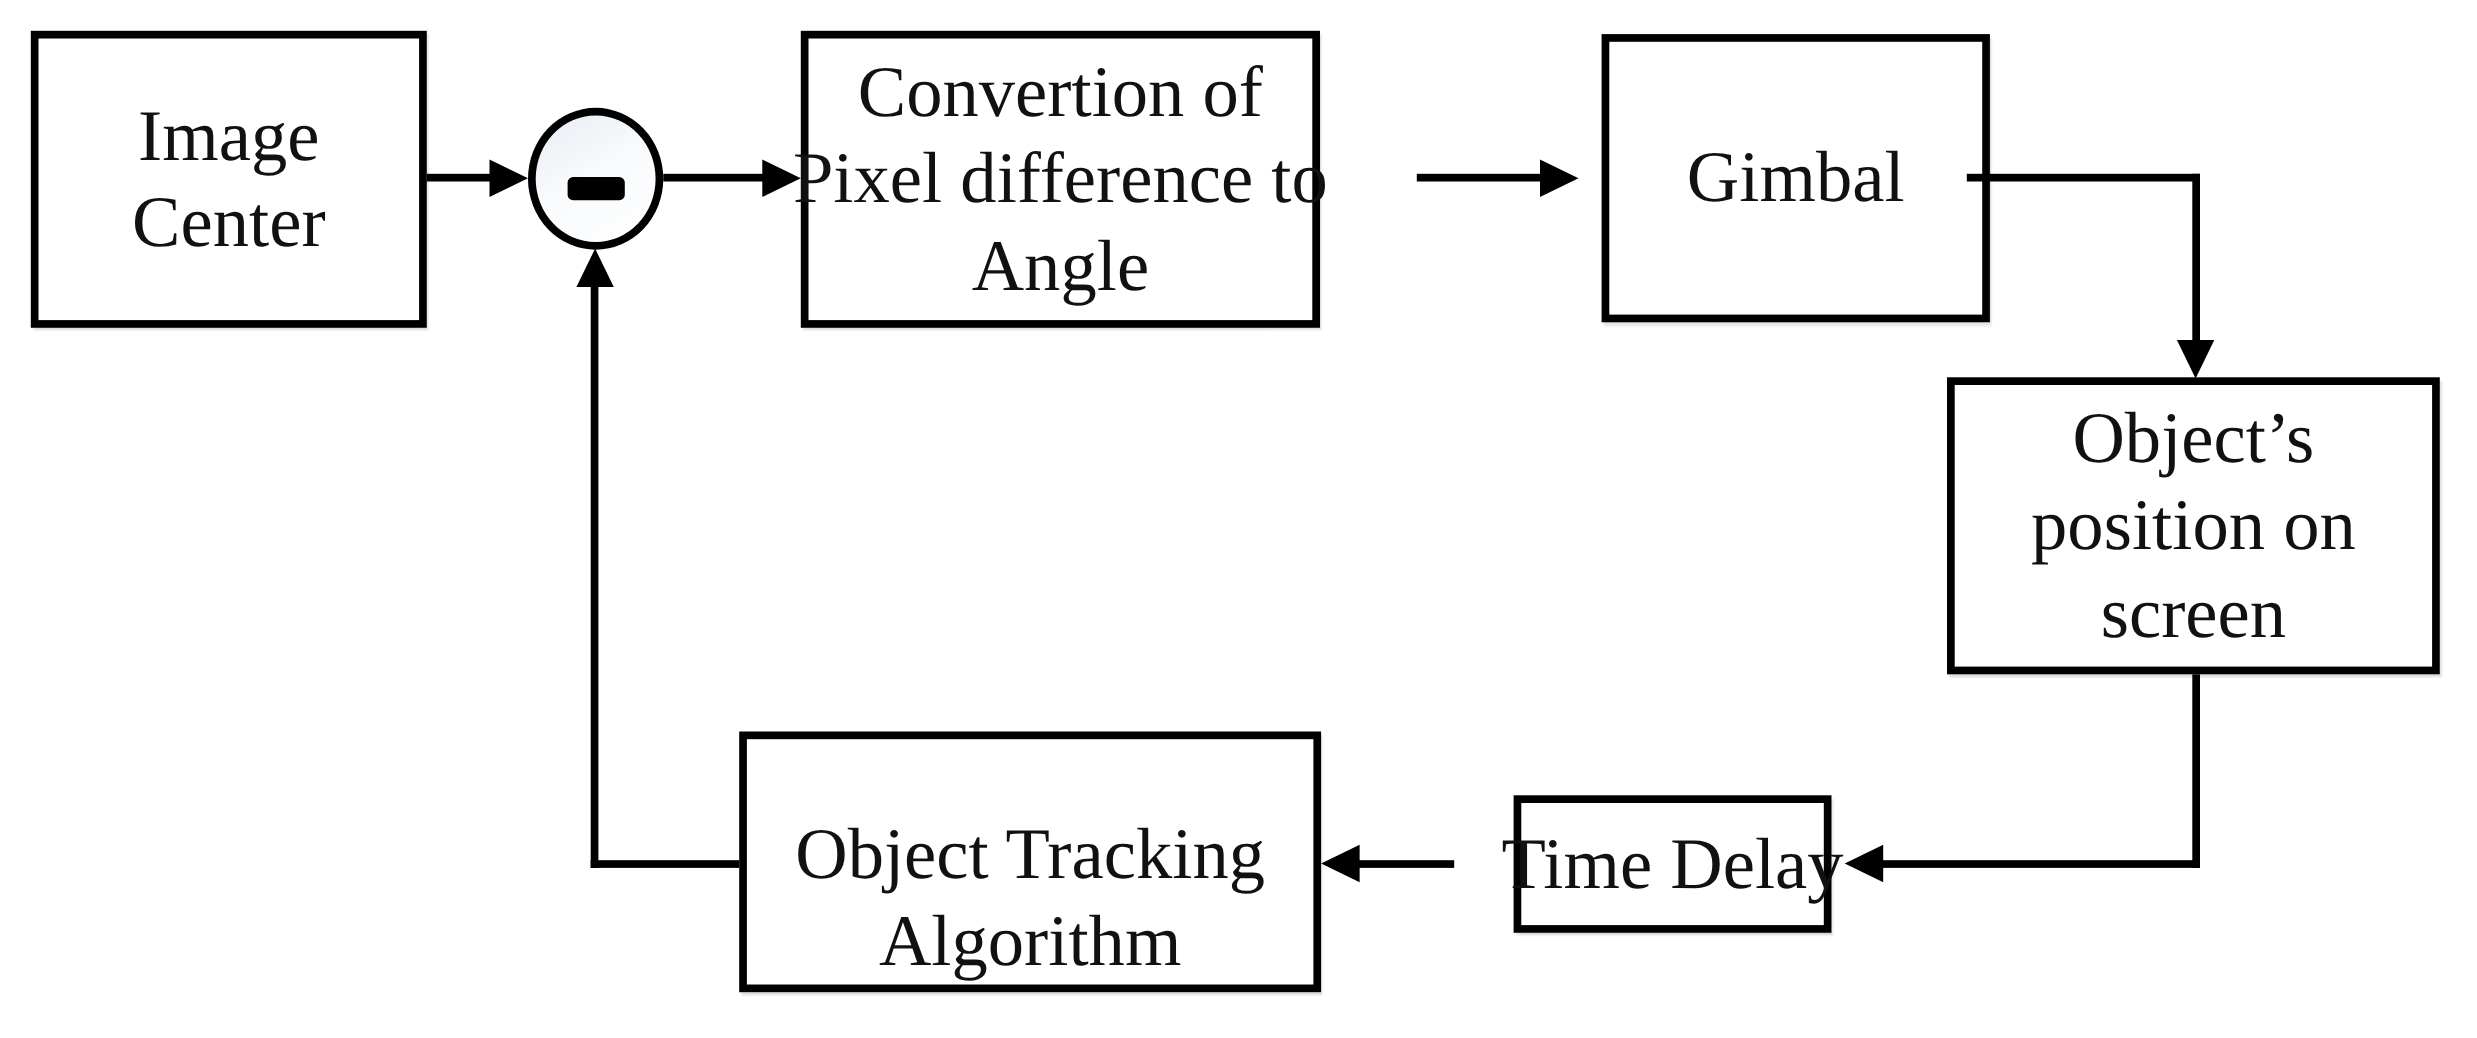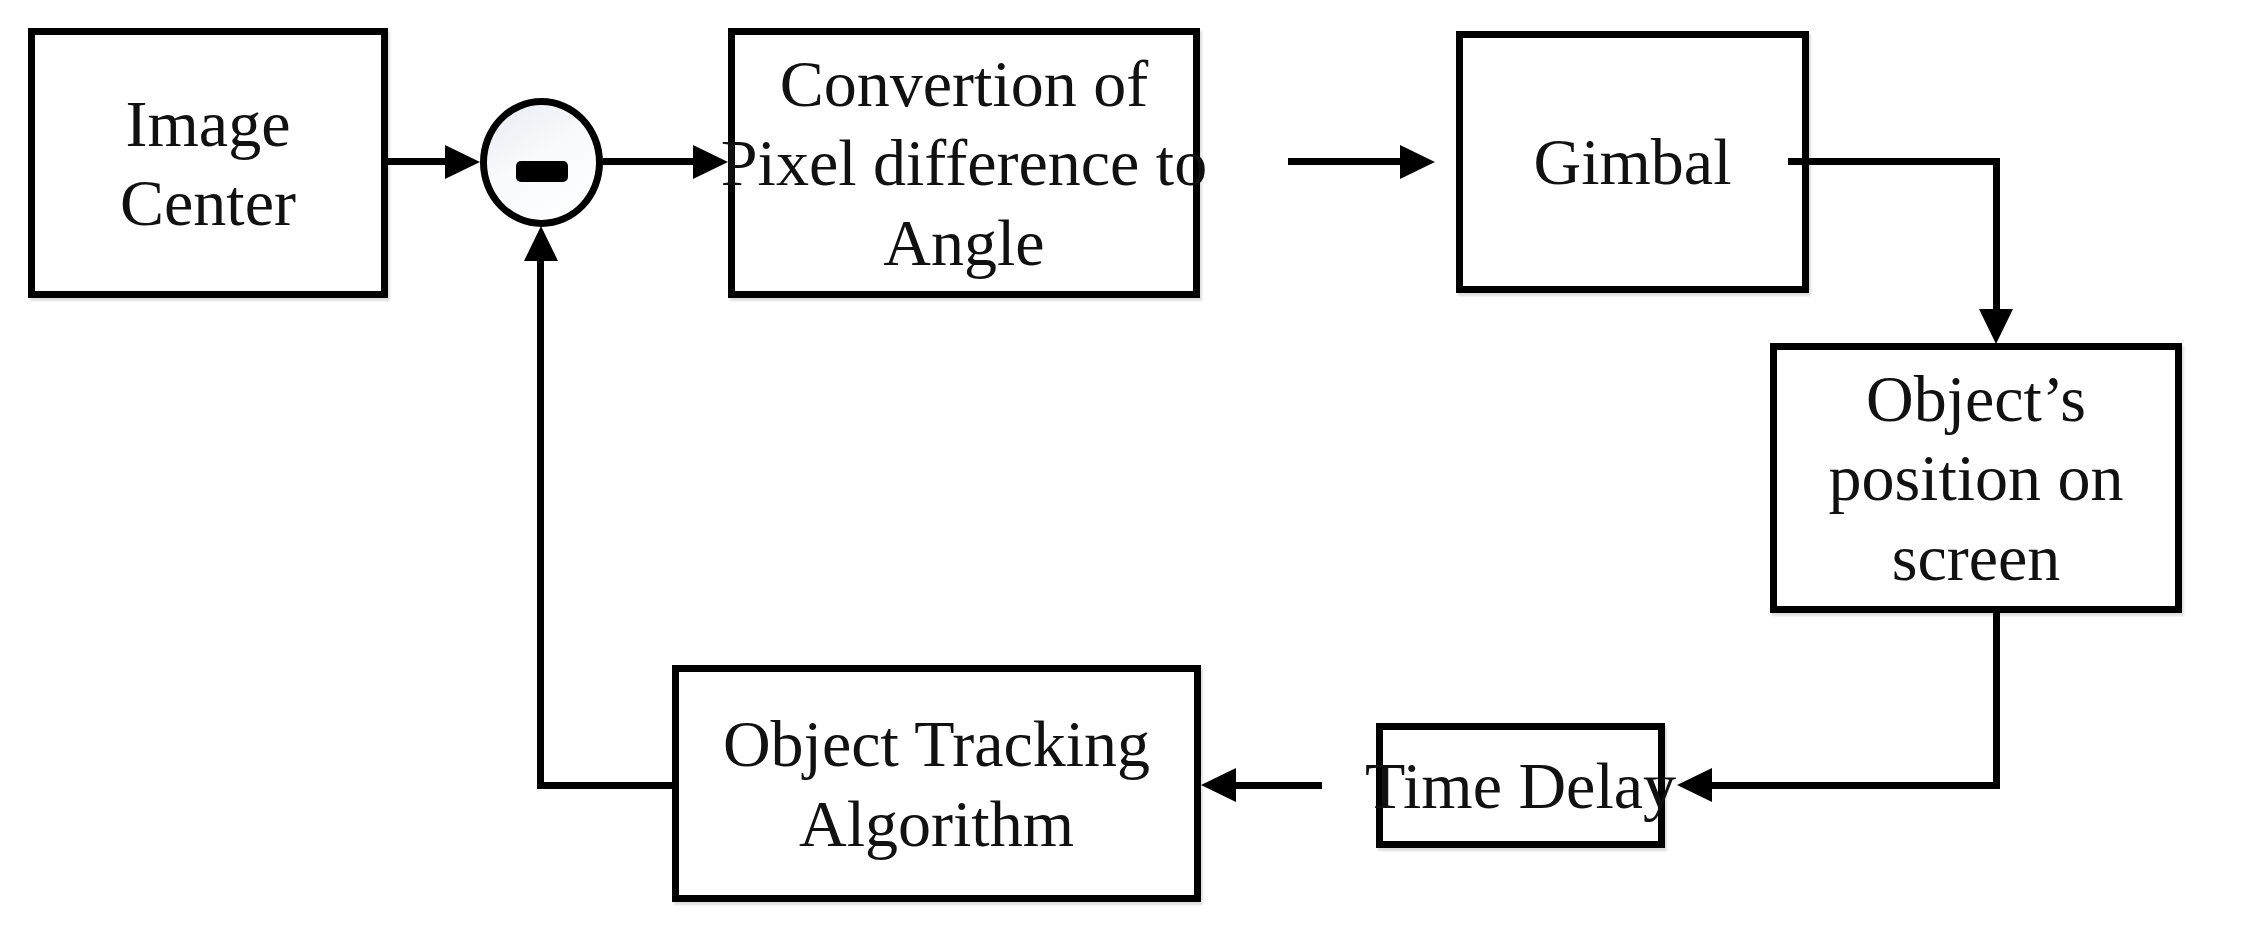--- a/index.html
+++ b/index.html
@@ -58,31 +58,31 @@
   <div class="node" style="left:728px;top:28px;width:472px;height:270px;">
     <span>Convertion of
 Pixel difference to
 Angle</span>
   </div>
 
   <div class="node" style="left:1435px;top:31px;width:353px;height:262px;margin-left:21px;">
     <span>Gimbal</span>
   </div>
 
-  <div class="node" style="left:1770px;top:343px;width:412px;height:270px;">
+  <div class="node" style="left:1770px;top:343px;width:448px;height:270px;">
     <span>Object’s
 position on
 screen</span>
   </div>
 
   <div class="node" style="left:1376px;top:723px;width:289px;height:125px;">
     <span>Time Delay</span>
   </div>
 
-  <div class="node" style="left:672px;top:665px;width:529px;height:237px;">
+  <div class="node" style="left:672px;top:665px;width:529px;height:237px;align-items:flex-end;">
     <span>Object Tracking
 Algorithm</span>
   </div>
 
   <div class="h-line" style="left:388px;top:158px;width:59px;height:7px;"></div>
   <div class="arrow right" style="left:445px;top:145px;"></div>
 
   <div class="h-line" style="left:603px;top:158px;width:91px;height:7px;"></div>
   <div class="arrow right" style="left:693px;top:145px;"></div>
 

